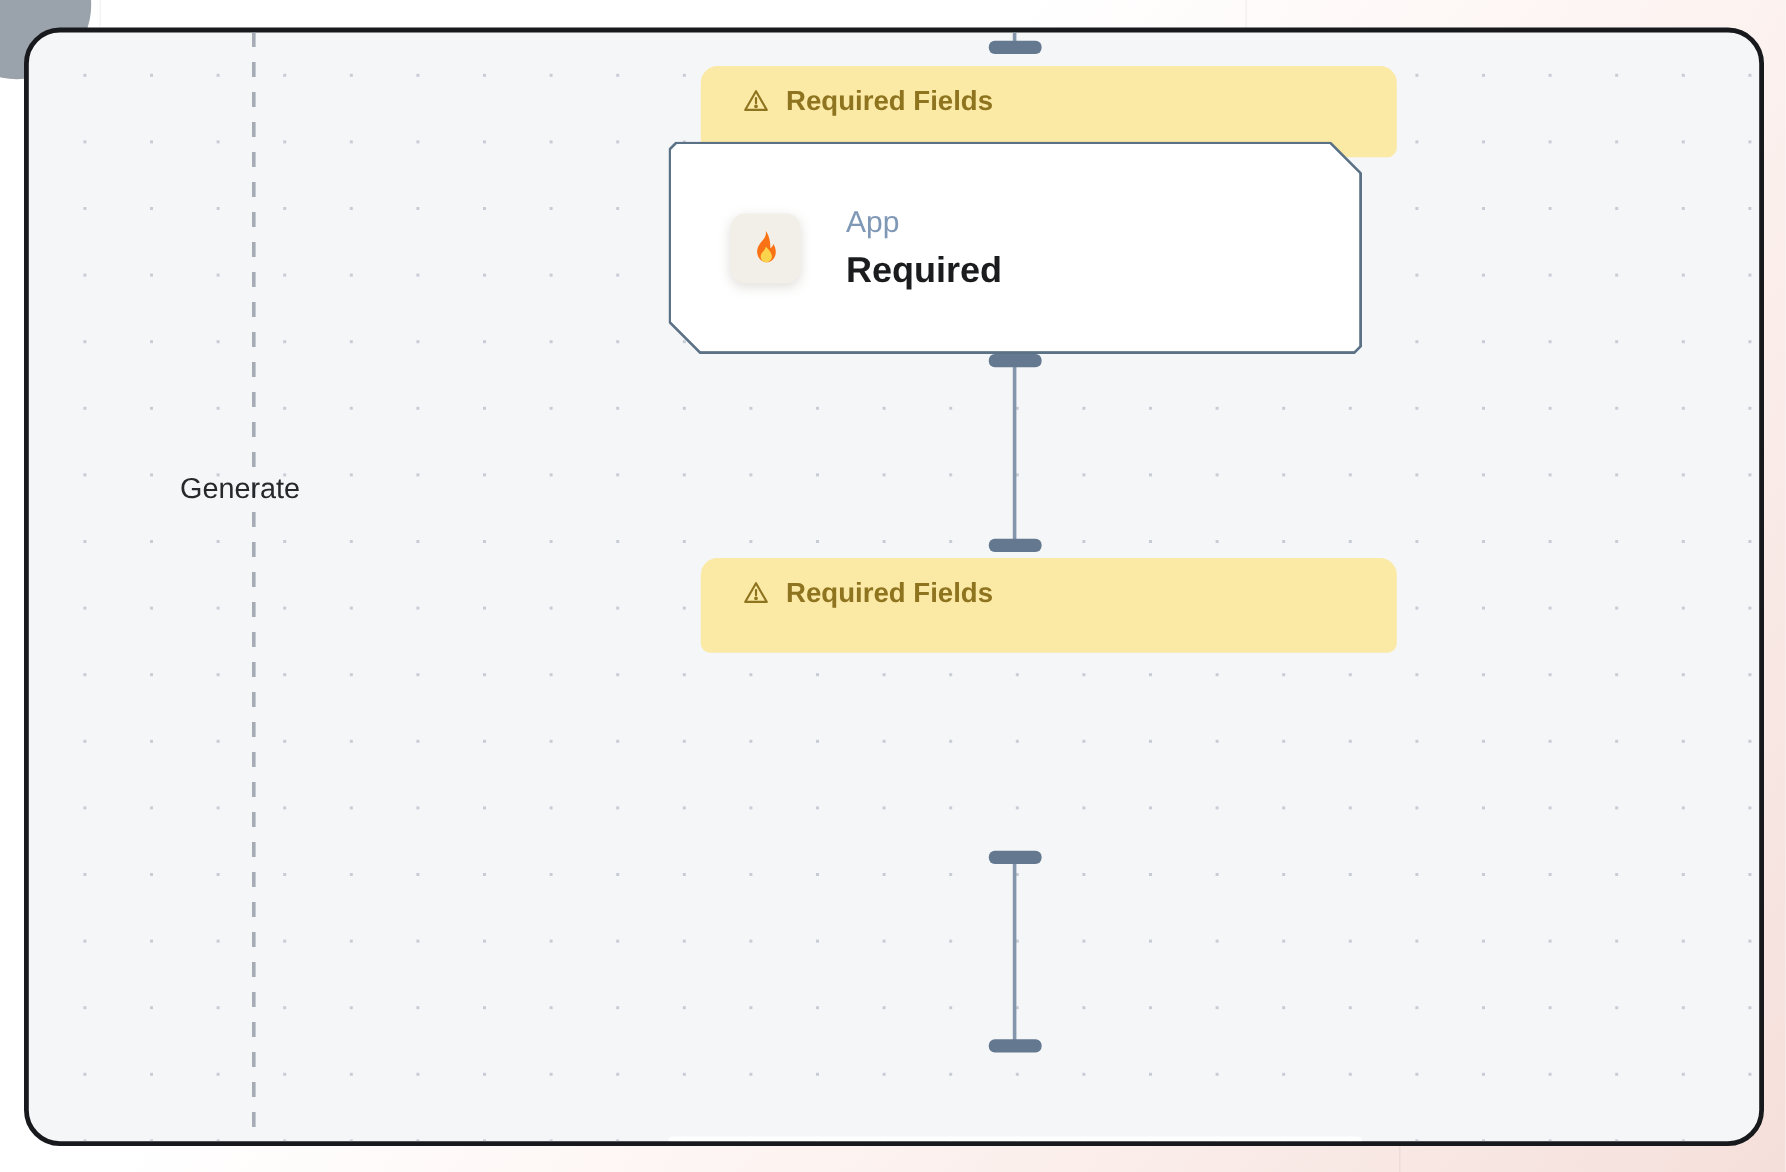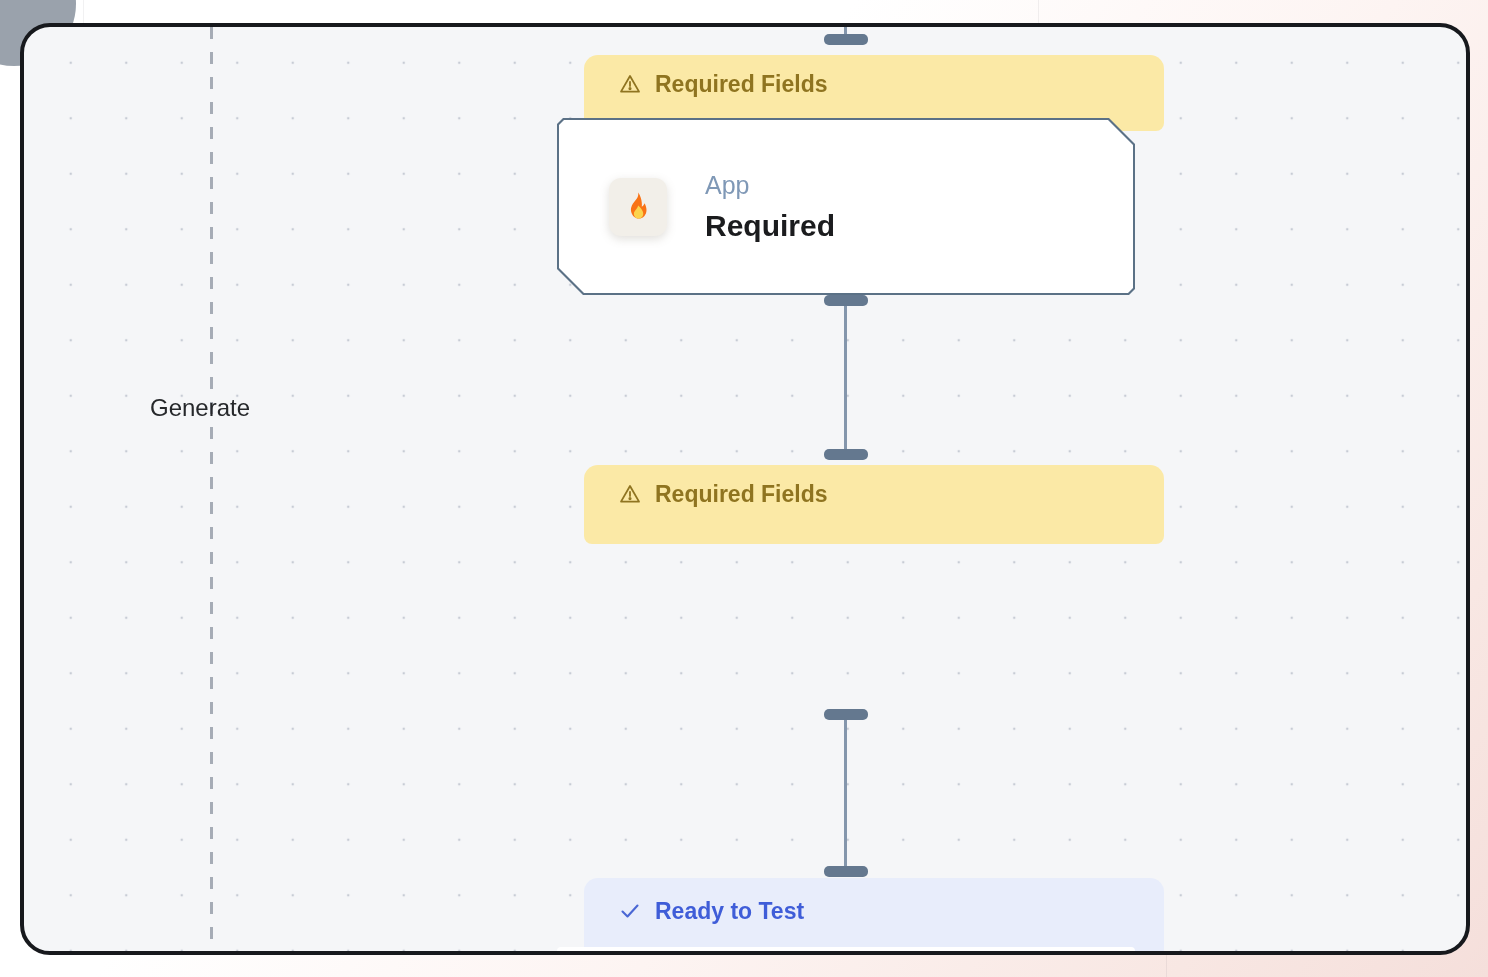--- a/index.html
+++ b/index.html
@@ -124,28 +124,20 @@
       <span>
         <svg width="24" height="24" viewBox="0 0 24 24" fill="none" stroke="#8f7420" stroke-width="1.8" stroke-linejoin="round" stroke-linecap="round">
           <path d="M12 4 L21 19.6 H3 Z"></path>
             <line x1="12" y1="9.8" x2="12" y2="14"></line>
           <circle cx="12" cy="16.6" r="0.7" fill="#8f7420"></circle>
         </svg>
       </span>
       <span>Required Fields</span>
     </div>
 
-    <div class="banner ready">
-      <span>
-        <svg width="24" height="24" viewBox="0 0 24 24" fill="none" stroke="#4a67d4" stroke-width="2.1" stroke-linecap="round" stroke-linejoin="round">
-          <polyline points="4.5,12.5 9.5,17.5 19.5,6.5"></polyline>
-        </svg>
-      </span>
-      <span>Ready to Test</span>
-    </div>
     <div class="next-card-strip"></div>
 
     <div class="handle h1"></div>
     <div class="handle h2"></div>
     <div class="handle h3"></div>
     <div class="handle h4"></div>
     <div class="handle h5"></div>
 
   </div>
 </div>

